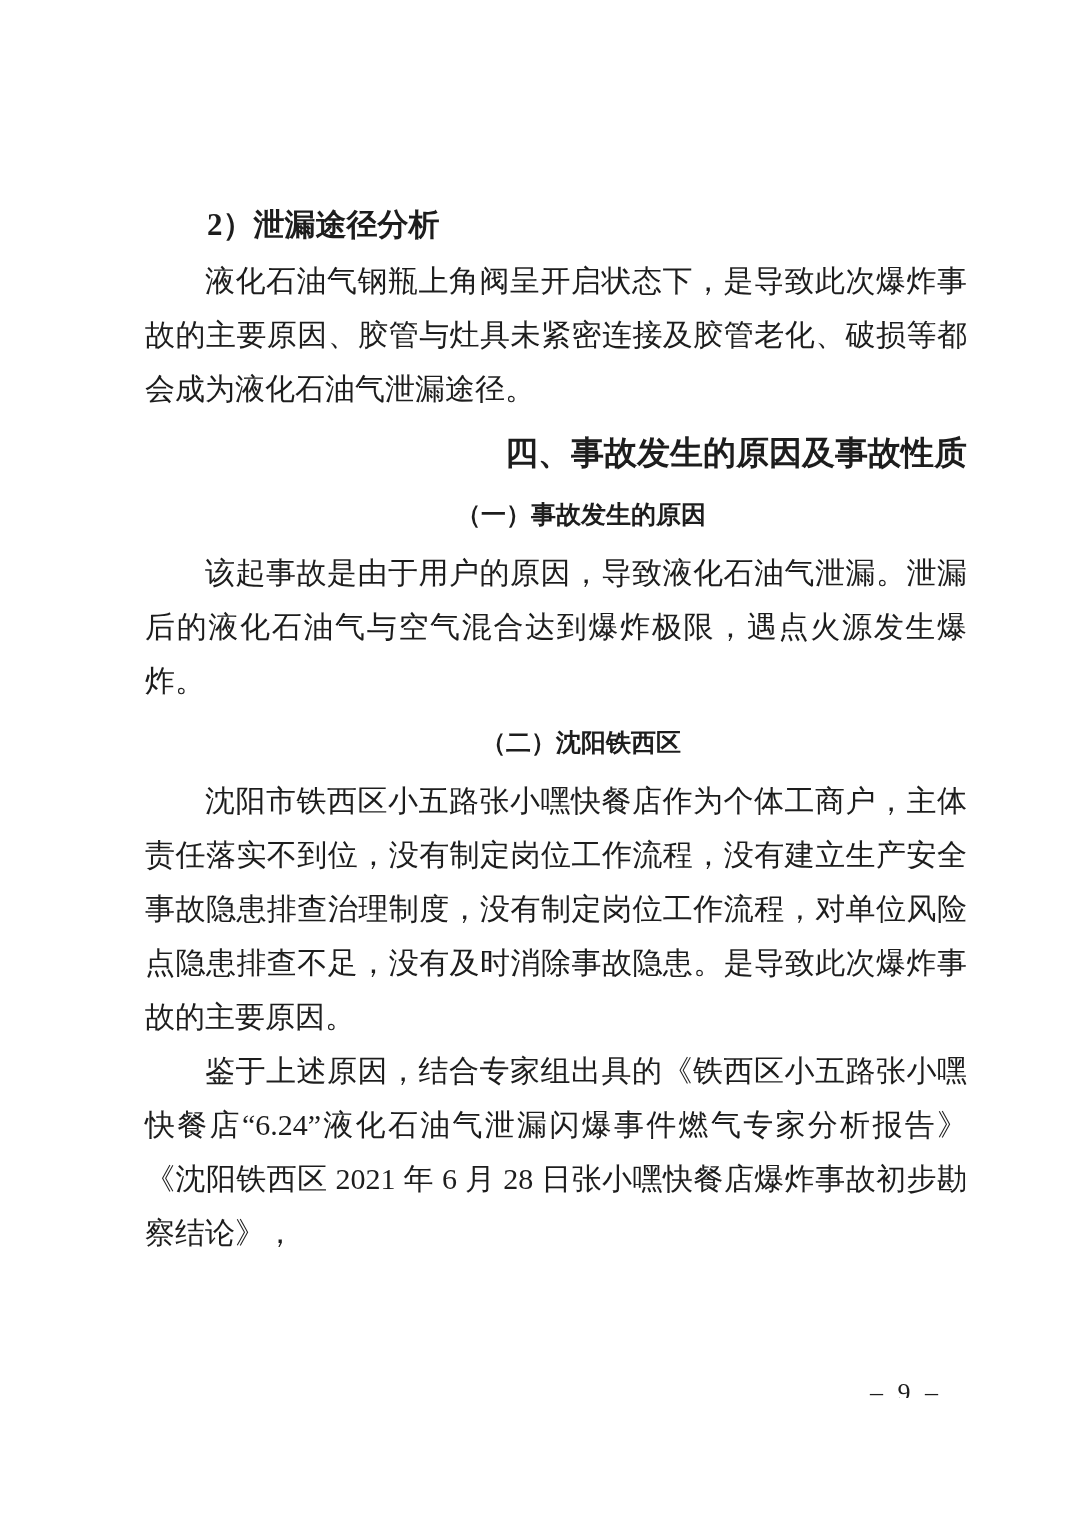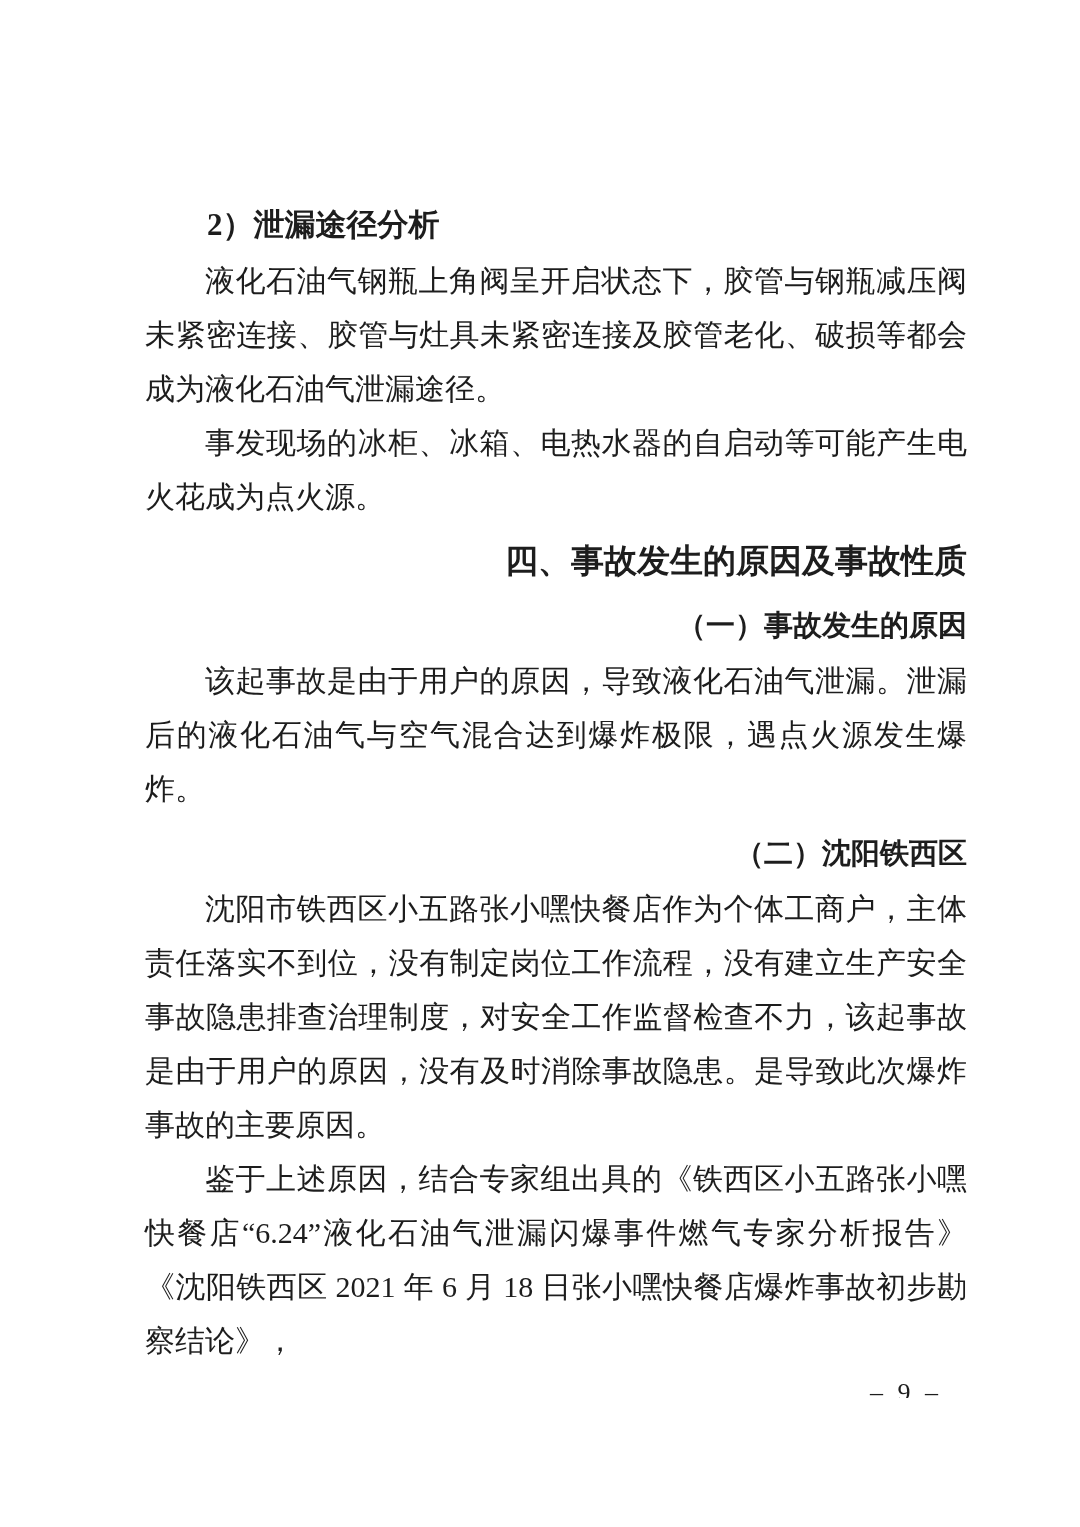--- a/index.html
+++ b/index.html
@@ -34,24 +34,25 @@
     font-family: "Liberation Sans", sans-serif;
     font-weight: bold;
     font-size: 33px;
     margin-top: 10px !important;
     margin-bottom: 4px !important;
     text-align: right;
   }
   
   .subsection-heading {
     font-weight: bold;
-    font-size: 29px;
+    font-size: 25px;
     margin-top: 10px !important;
     margin-bottom: 2px !important;
-    text-align: right;
+    text-align: center;
+    font-family: Liberation Mono, monospace;
   }
   
   .subheading-numbered {
     font-weight: bold;
     font-size: 31px;
     margin-top: 6px !important;
     margin-bottom: 2px !important;
     text-align: left;
   }
   .footer-pageno {
@@ -63,24 +64,23 @@
     letter-spacing: 4px;
     color: #1d1d1d;
   }
 </style>
 </head>
 <body>
 
 <div class="page">
   <div class="content">
     <p class="subheading-numbered">2）泄漏途径分析</p>
-    <p class="paragraph">液化石油气钢瓶上角阀呈开启状态下，胶管与钢瓶减压阀未紧密连接、胶管与灶具未紧密连接及胶管老化、破损等都会成为液化石油气泄漏途径。</p>
-    <p class="paragraph">事发现场的冰柜、冰箱、电热水器的自启动等可能产生电火花成为点火源。</p>
+    <p class="paragraph">液化石油气钢瓶上角阀呈开启状态下，是导致此次爆炸事故的主要原因、胶管与灶具未紧密连接及胶管老化、破损等都会成为液化石油气泄漏途径。</p>
     <p class="section-heading">四、事故发生的原因及事故性质</p>
     <p class="subsection-heading">（一）事故发生的原因</p>
     <p class="paragraph">该起事故是由于用户的原因，导致液化石油气泄漏。泄漏后的液化石油气与空气混合达到爆炸极限，遇点火源发生爆炸。</p>
     <p class="subsection-heading">（二）沈阳铁西区</p>
-    <p class="paragraph">沈阳市铁西区小五路张小嘿快餐店作为个体工商户，主体责任落实不到位，没有制定岗位工作流程，没有建立生产安全事故隐患排查治理制度，对安全工作监督检查不力，该起事故是由于用户的原因，没有及时消除事故隐患。是导致此次爆炸事故的主要原因。</p>
-    <p class="paragraph">鉴于上述原因，结合专家组出具的《铁西区小五路张小嘿快餐店“6.24”液化石油气泄漏闪爆事件燃气专家分析报告》　《沈阳铁西区 2021 年 6 月 18 日张小嘿快餐店爆炸事故初步勘察结论》，</p>
+    <p class="paragraph">沈阳市铁西区小五路张小嘿快餐店作为个体工商户，主体责任落实不到位，没有制定岗位工作流程，没有建立生产安全事故隐患排查治理制度，没有制定岗位工作流程，对单位风险点隐患排查不足，没有及时消除事故隐患。是导致此次爆炸事故的主要原因。</p>
+    <p class="paragraph">鉴于上述原因，结合专家组出具的《铁西区小五路张小嘿快餐店“6.24”液化石油气泄漏闪爆事件燃气专家分析报告》　《沈阳铁西区 2021 年 6 月 28 日张小嘿快餐店爆炸事故初步勘察结论》，</p>
   </div>
 
   <div class="footer-pageno">– 9 –</div>
 </div>
 
 </body></html>

